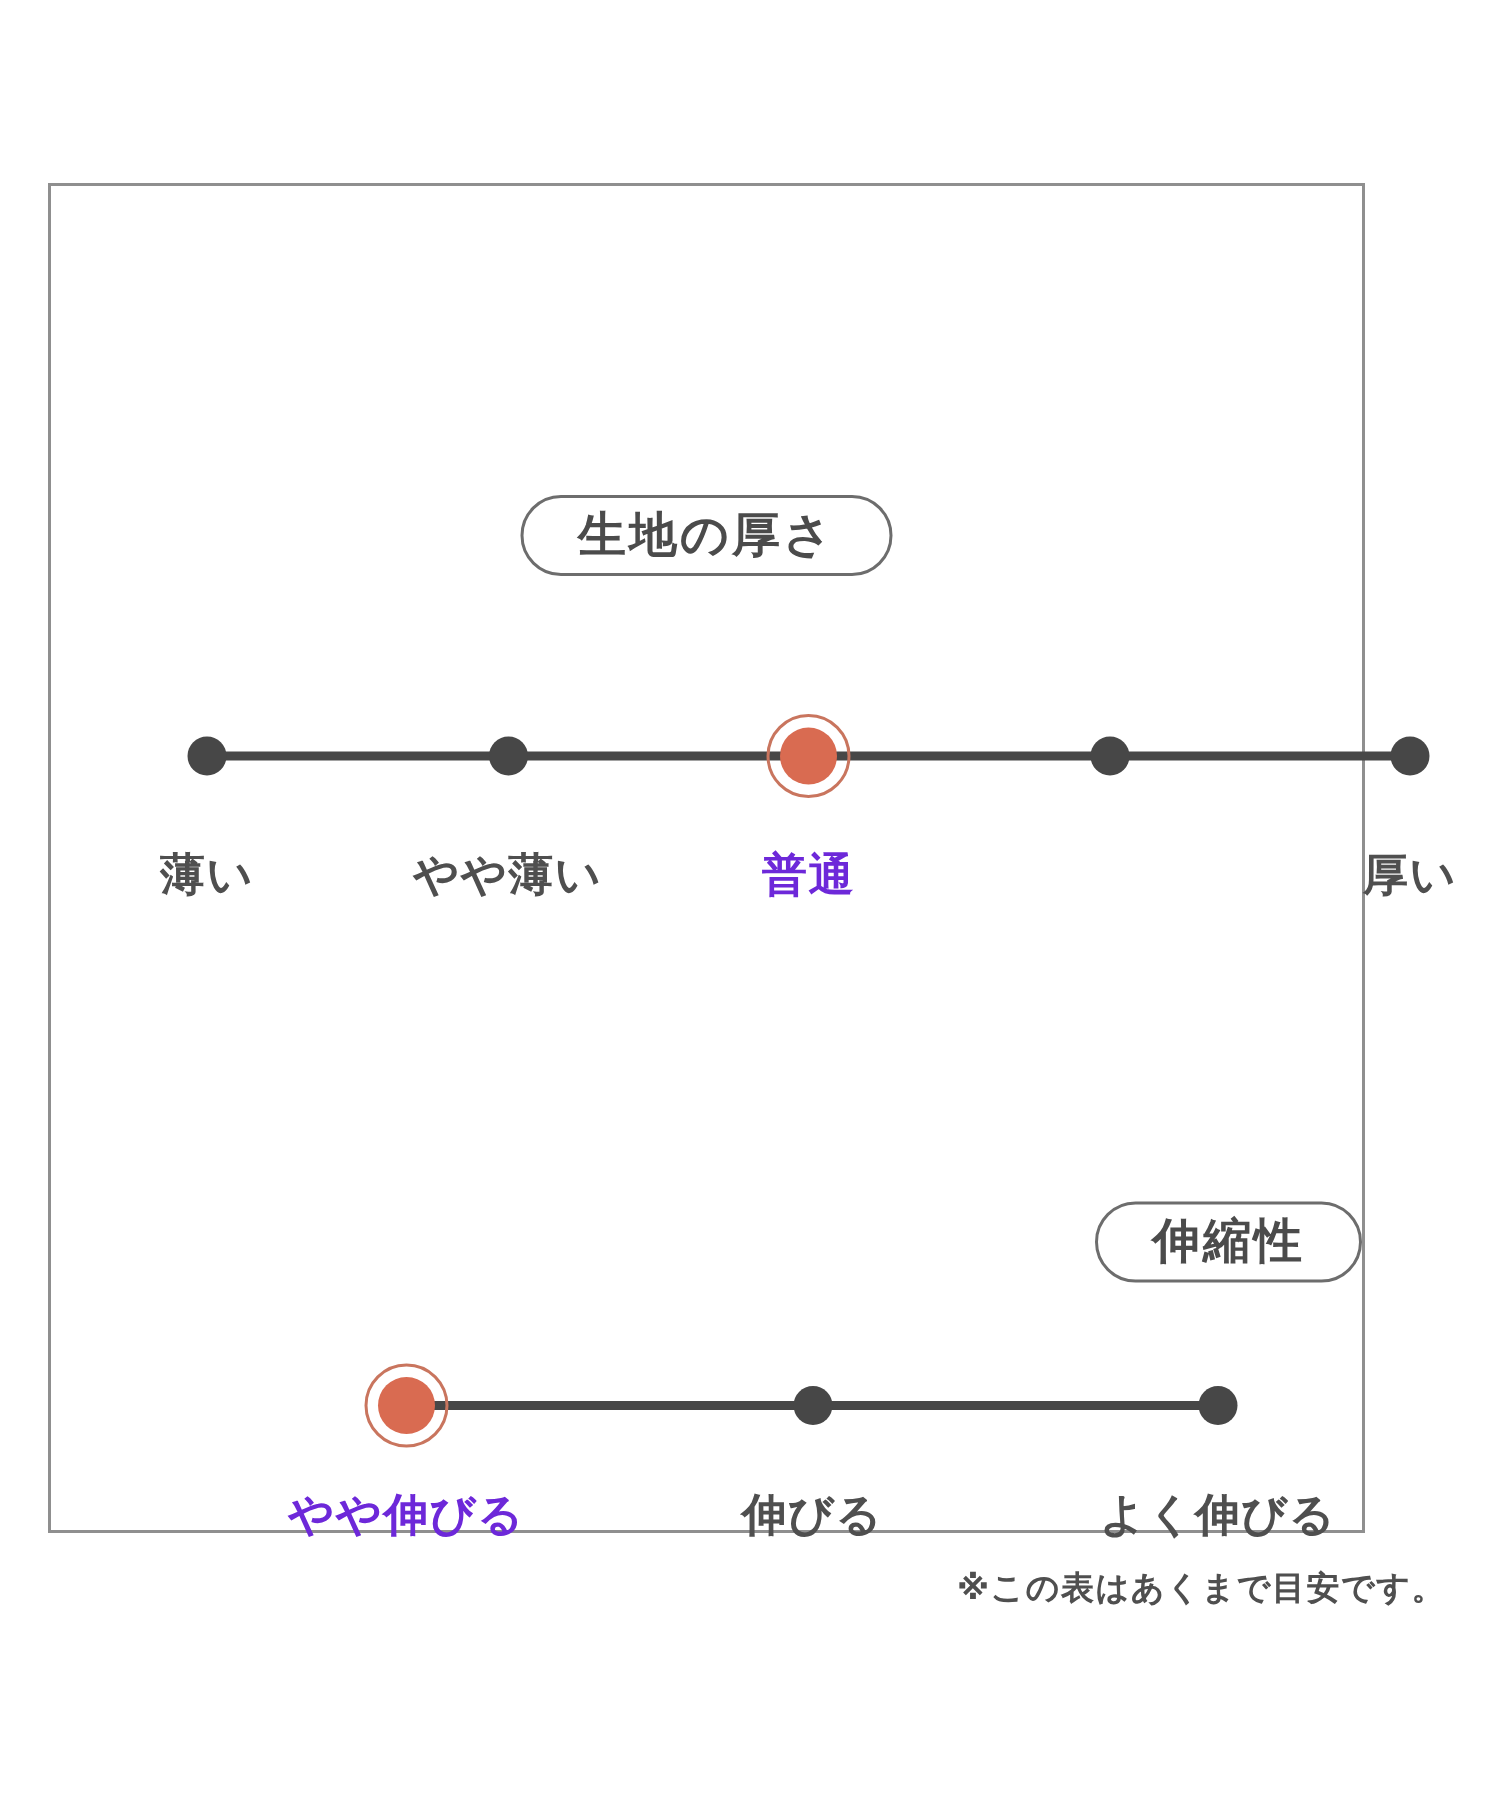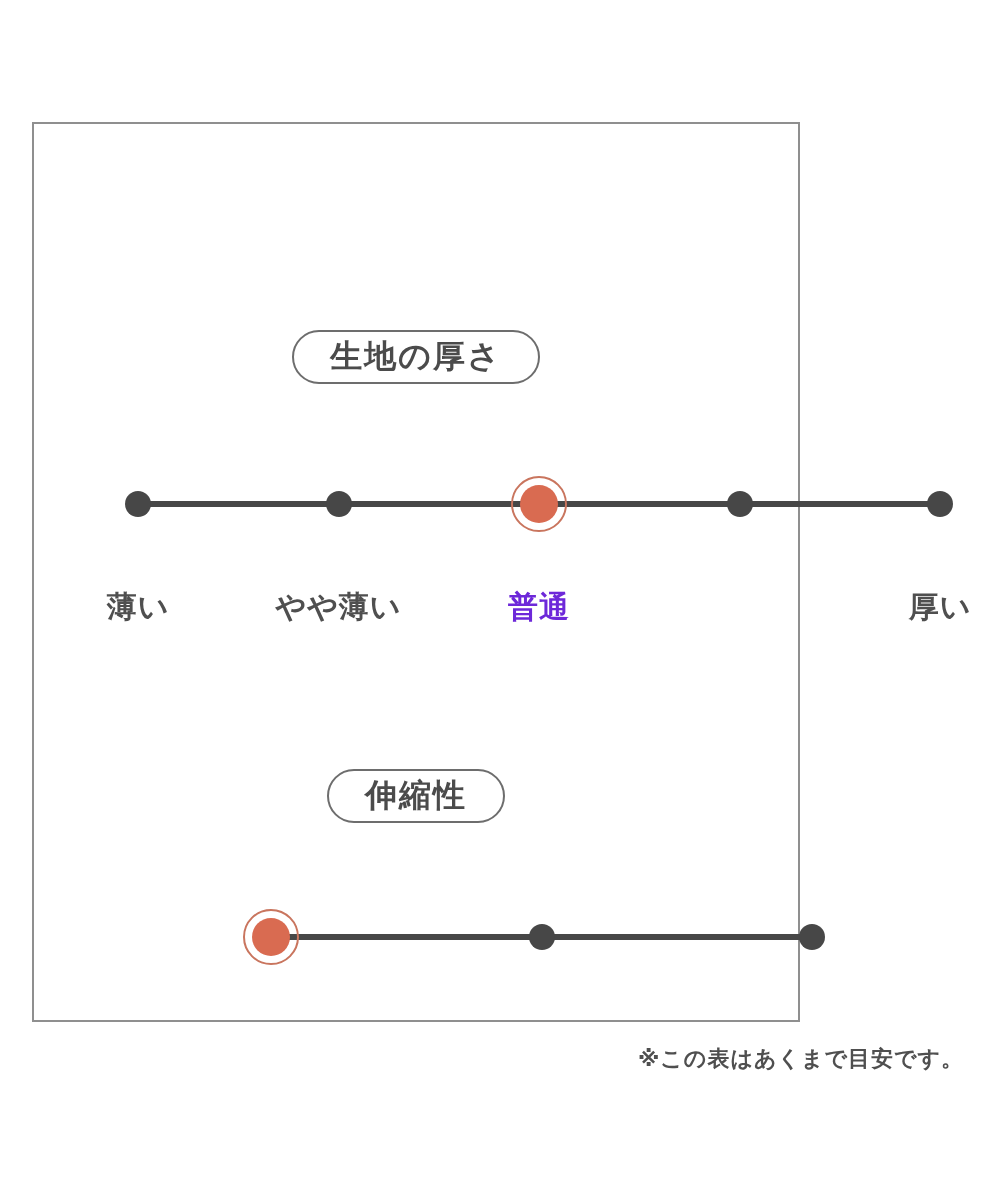--- a/index.html
+++ b/index.html
@@ -9,31 +9,31 @@
     position: relative;
     font-family: "Liberation Sans", "DejaVu Sans", sans-serif;
     color: #4f4f4f;
     overflow: hidden;
   }
   .canvas { position: absolute; inset: 0; background: #ffffff; }
 
   .frame {
     position: absolute;
     left: 32px; top: 122px;
-    width: 768px; height: 900px;
+    width: 878px; height: 900px;
     border: 2px solid #8f8f8f;
     background: #ffffff;
   }
 
   .pill-wrap {
     position: absolute; left: 0; right: 0;
     display: flex; justify-content: center;
   }
   .pill-wrap.first  { top: 206px; }
-  .pill-wrap.second { top: 645px; }
+  .pill-wrap.second { top: 677px; justify-content: flex-end; }
   .pill {
     display: inline-flex; align-items: center; justify-content: center;
     height: 54px;
     padding: 0 36px;
     border: 2px solid #6d6d6d;
     border-radius: 30px;
     font-size: 32px;
     font-weight: 600;
     letter-spacing: 2px;
     color: #4b4b4b;
@@ -74,21 +74,20 @@
   .scale.first  .labels { top: 72px; }
   .scale.second .labels { top: 66px; }
   .scale-label {
     position: absolute; top: 0;
     transform: translateX(-50%);
     white-space: nowrap;
     font-size: 30px;
     font-weight: 600;
     color: #4f4f4f;
     letter-spacing: 1px;
-    margin-top: 24px;
   }
   .scale-label.selected {
     font-weight: 700;
     color: #6d28d9;
   }
 
   .footnote {
     position: absolute;
     right: 36px; top: 1044px;
     font-size: 22px;
@@ -127,19 +126,24 @@
     <div class="pill-wrap second">
       <div class="pill">伸縮性</div>
     </div>
 
     <div class="scale second">
       <div class="track">
           <div class="dot selected" style="left: 0%;"></div>
           <div class="dot" style="left: 50%;"></div>
           <div class="dot" style="left: 100%;"></div>
         </div>
+      <div class="labels">
+          <div class="scale-label selected" style="left: 0%;">やや伸びる</div>
+          <div class="scale-label" style="left: 50%;">伸びる</div>
+          <div class="scale-label" style="left: 100%;">よく伸びる</div>
+        </div>
     </div>
 
   </div>
 
   <div class="footnote">※この表はあくまで目安です。</div>
 
 </div>
 
 </body></html>

